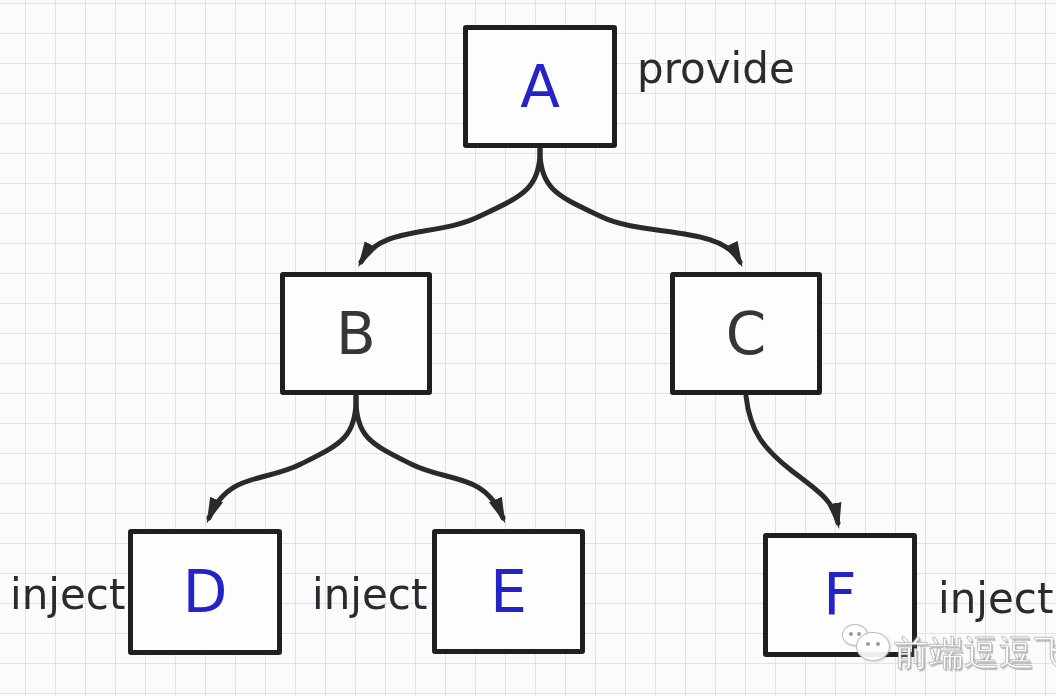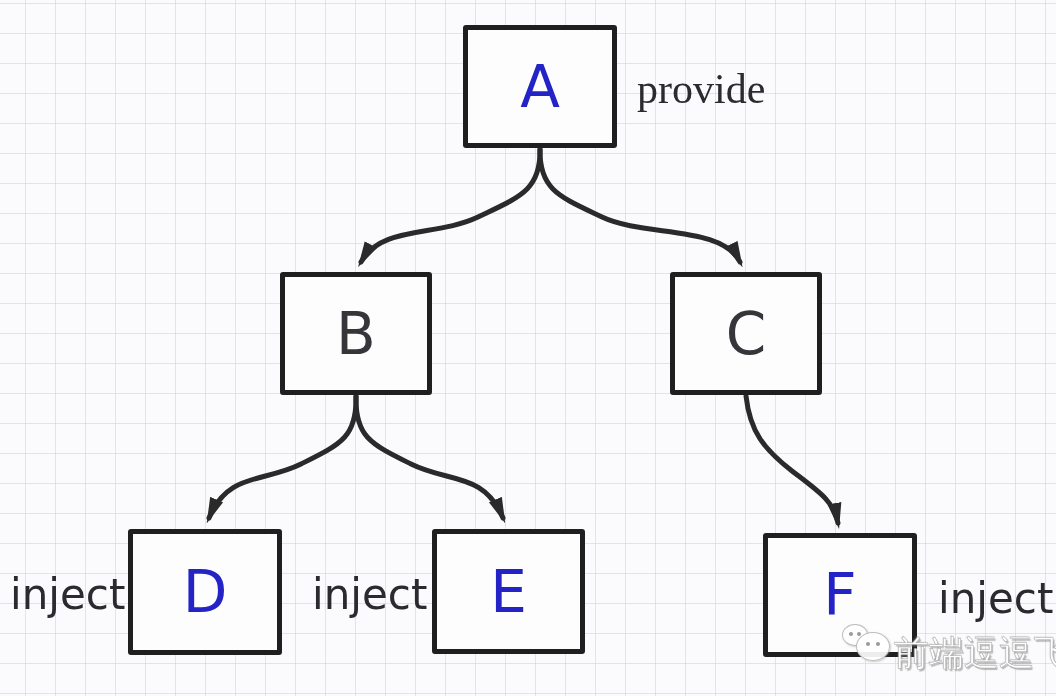--- a/index.html
+++ b/index.html
@@ -89,21 +89,21 @@
   <div class="node" style="left:128px;top:529px;width:154px;height:126px;">
     <span class="letter" style="color: rgb(35, 35, 198);">D</span>
   </div>
   <div class="node" style="left:432px;top:529px;width:153px;height:125px;">
     <span class="letter" style="color: rgb(35, 35, 198);">E</span>
   </div>
   <div class="node" style="left:763px;top:533px;width:154px;height:124px;">
     <span class="letter" style="color: rgb(35, 35, 198);">F</span>
   </div>
 
-  <div class="annotation" style="left:637px;top:68px;font-family:Liberation Serif, serif;">provide</div>
+  <div class="annotation" style="left:637px;top:48px;">provide</div>
   <div class="annotation" style="left:10px;top:574px;">inject</div>
   <div class="annotation" style="left:312px;top:574px;">inject</div>
   <div class="annotation" style="left:938px;top:578px;">inject</div>
 
   <div class="watermark">
     <div class="wm-bubble small">
       <span class="wm-eye" style="left:6px;top:7px;"></span>
       <span class="wm-eye" style="left:14px;top:7px;"></span>
     </div>
     <div class="wm-bubble big">

